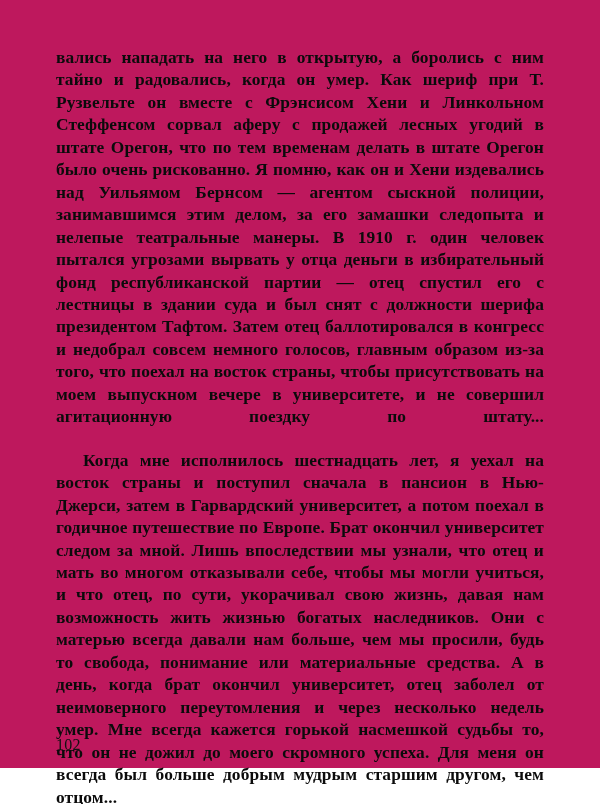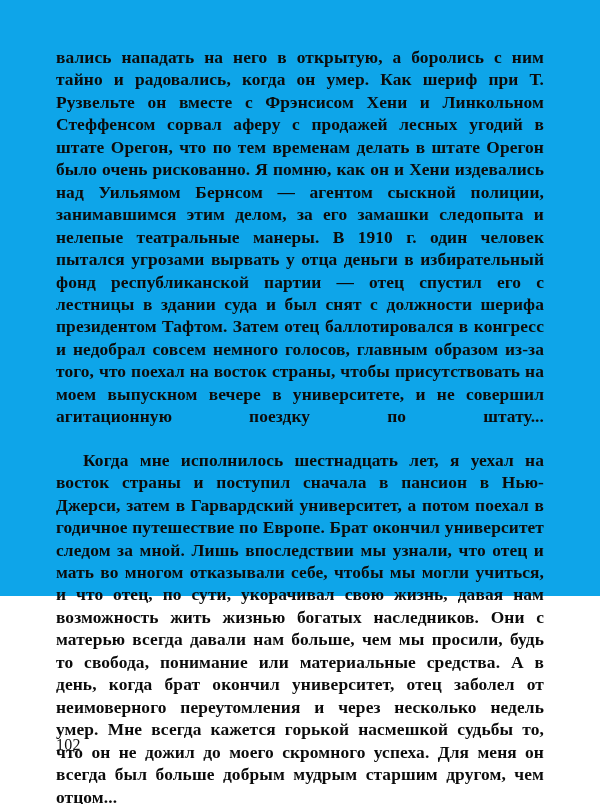--- a/index.html
+++ b/index.html
@@ -15,22 +15,22 @@
     overflow: hidden;
     position: relative;
     -webkit-font-smoothing: none;
   }
 
   #page {
     position: absolute;
     left: 0;
     top: 0;
     width: 600px;
-    height: 596px;
-    background: #0ea5e9;
+    height: 768px;
+    background: #be185d;
   }
 
   #text-block {
     position: absolute;
     left: 56px;
     top: 46px;
     width: 488px;
   }
 
   .para {

